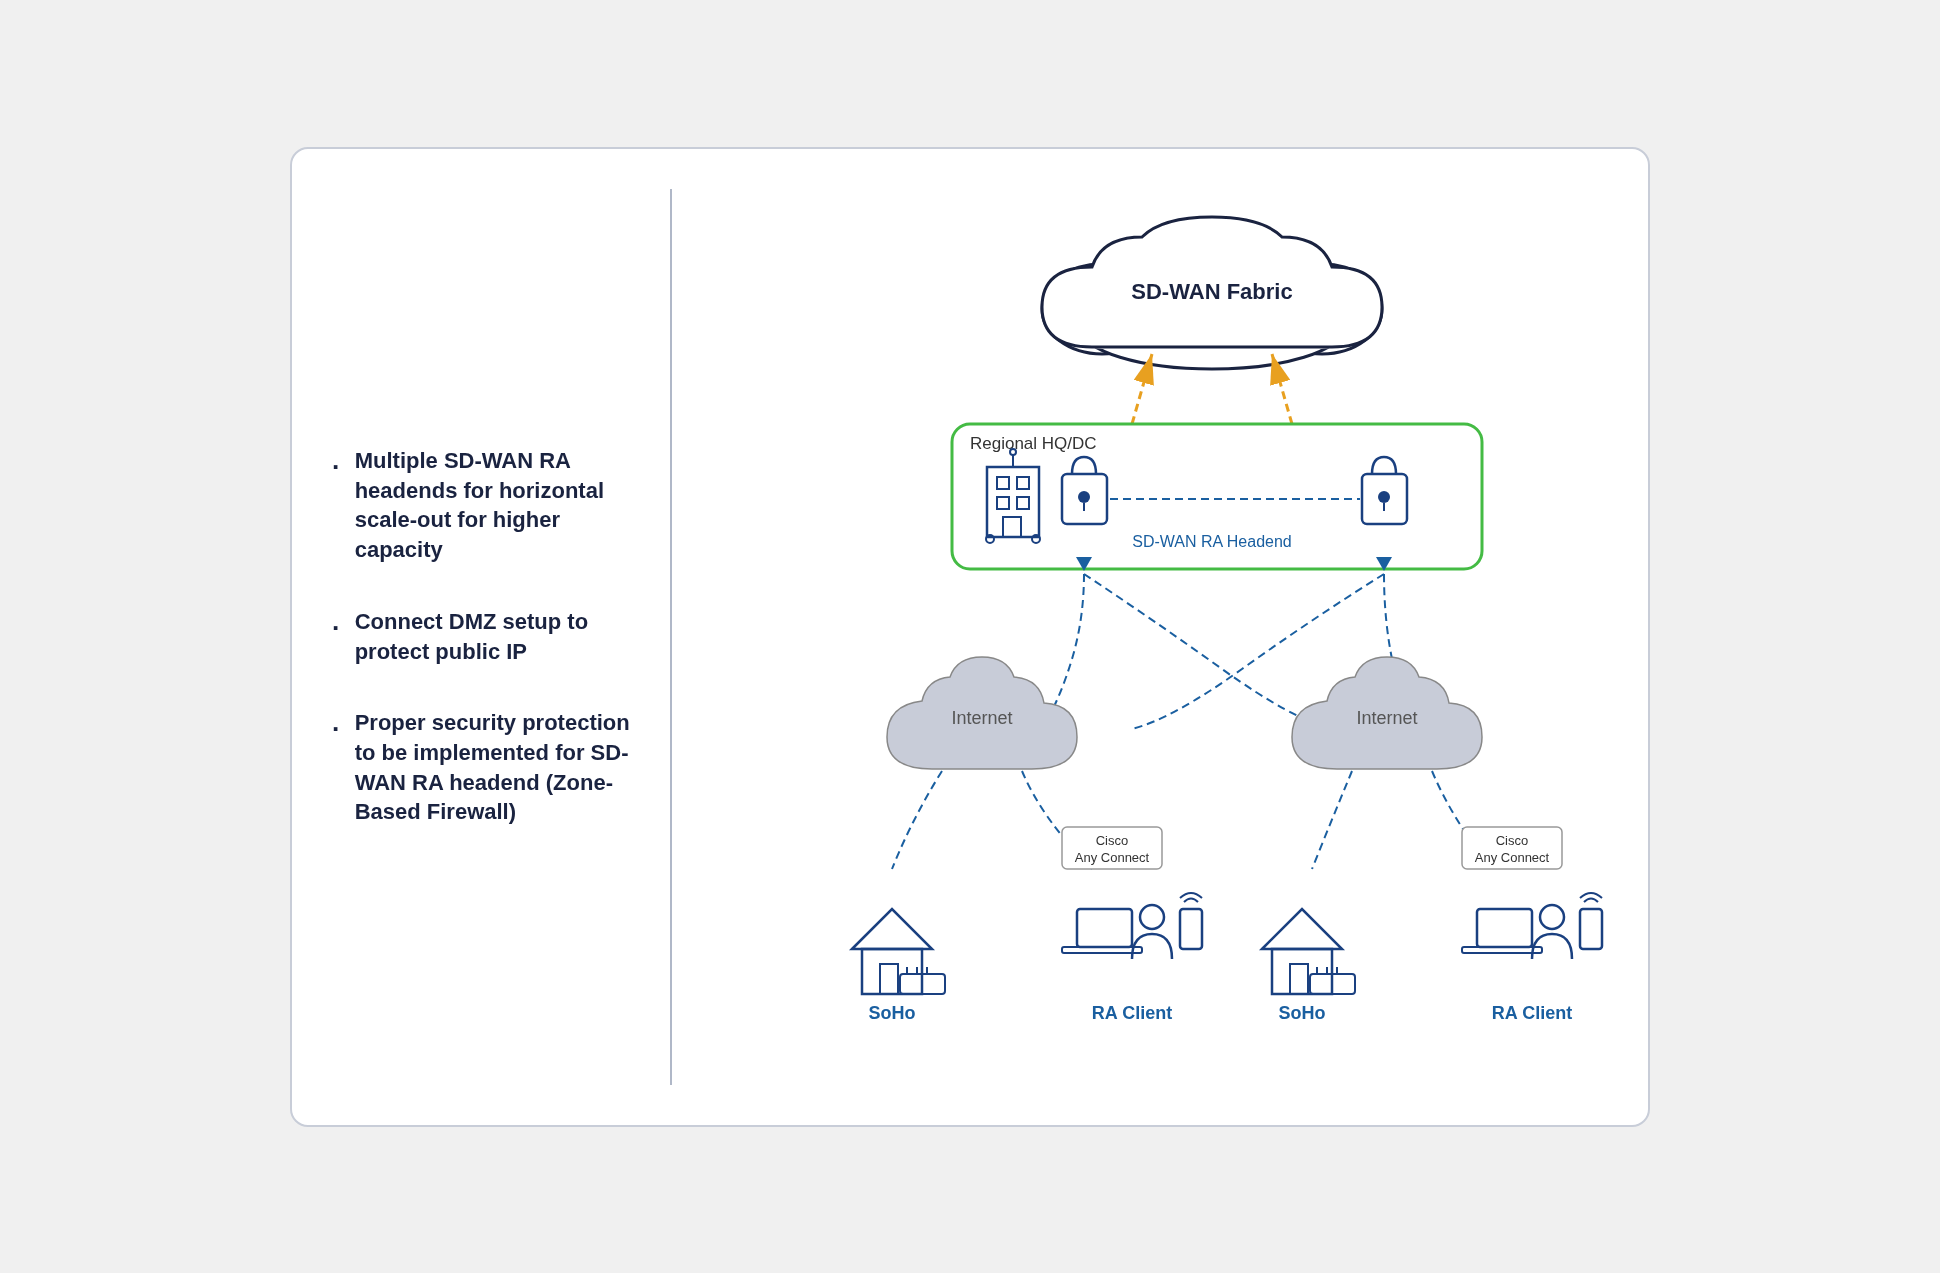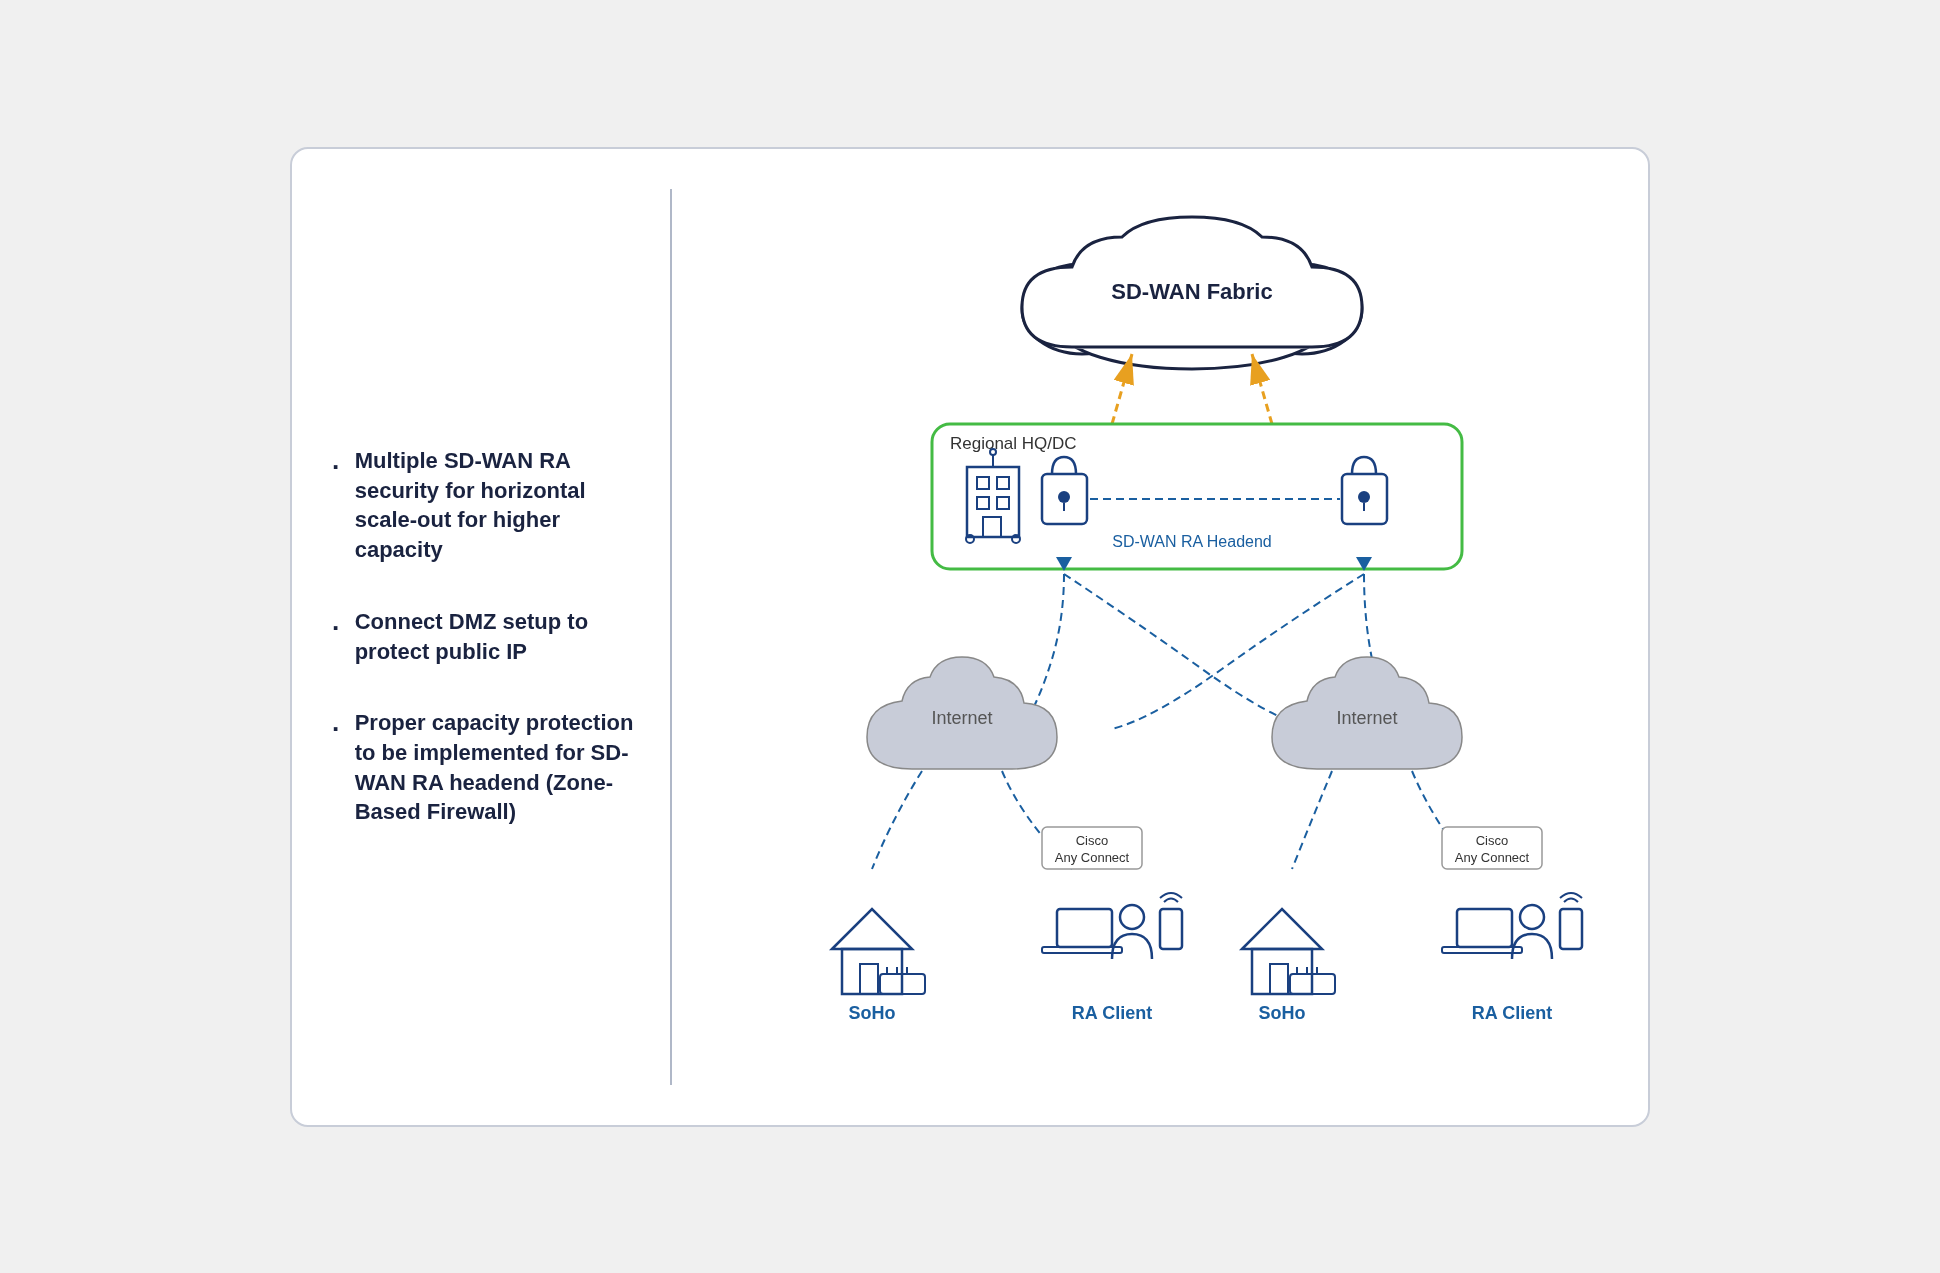--- a/index.html
+++ b/index.html
@@ -51,41 +51,41 @@
     .bullet-dot {
       flex-shrink: 0;
       margin-top: 4px;
       font-size: 26px;
       color: #1a2340;
     }
     
     .right-panel {
       flex: 1;
       position: relative;
-      padding-left: 40px;
+      padding-left: 60px;
     }
   </style>
 </head>
 <body>
 
 <div class="slide">
 
   <div class="left-panel">
     <ul class="bullet-list">
       <li>
         <span class="bullet-dot">·</span>
-        <span>Multiple SD-WAN RA security for horizontal scale-out for higher capacity</span>
+        <span>Multiple SD-WAN RA headends for horizontal scale-out for higher capacity</span>
       </li>
       <li>
         <span class="bullet-dot">·</span>
         <span>Connect DMZ setup to protect public IP</span>
       </li>
       <li>
         <span class="bullet-dot">·</span>
-        <span>Proper capacity protection to be implemented for SD-WAN RA headend (Zone-Based Firewall)</span>
+        <span>Proper security protection to be implemented for SD-WAN RA headend (Zone-Based Firewall)</span>
       </li>
     </ul>
   </div>
 
   <div class="right-panel">
     <svg viewBox="0 0 960 880" width="960" height="880" xmlns="http://www.w3.org/2000/svg">
 
       <defs>
         <marker id="arrowOrange" markerWidth="10" markerHeight="7" refX="10" refY="3.5" orient="auto">
           <polygon points="0 0, 10 3.5, 0 7" fill="#e8a020"></polygon>

